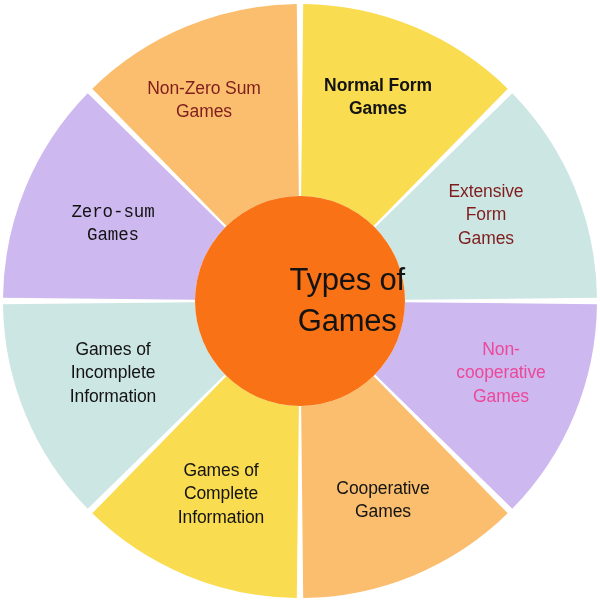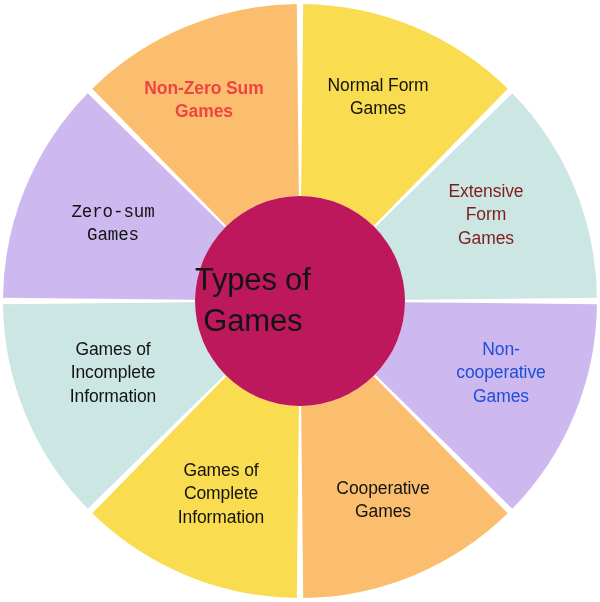--- a/index.html
+++ b/index.html
@@ -41,24 +41,24 @@
   }
   .center-hub {
     position: absolute;
     left: 300px;
     top: 301px;
     width: 210px;
     height: 210px;
     margin-left: -105px;
     margin-top: -105px;
     border-radius: 50%;
-    background: #be185d;
+    background: #f97316;
     display: flex;
     align-items: center;
-    justify-content: flex-start;
+    justify-content: flex-end;
   }
   .center-title {
     color: #131313;
     font-family: "Liberation Sans", sans-serif;
     font-size: 31px;
     line-height: 1.32;
     text-align: center;
     white-space: pre-line;
     letter-spacing: -0.2px;
   }
@@ -75,38 +75,38 @@
         <path d="M 596.9826115716551 304.21378656407677 A 297 297 0 0 1 512.2709088095527 508.7259282640628 L 375.045270791256 374.43845948729495 A 105 105 0 0 0 404.99385257583765 302.13618716911805 Z" fill="#CDB8F0"></path>
         <path d="M 507.7259282640629 513.2709088095527 A 297 297 0 0 1 303.21378656407677 597.9826115716551 L 301.13618716911805 405.99385257583765 A 105 105 0 0 0 373.43845948729495 376.045270791256 Z" fill="#FBBE6E"></path>
         <path d="M 296.7862134359232 597.9826115716551 A 297 297 0 0 1 92.27407173593721 513.2709088095527 L 226.56154051270508 376.04527079125603 A 105 105 0 0 0 298.86381283088195 405.99385257583765 Z" fill="#F9DC50"></path>
         <path d="M 87.72909119044743 508.7259282640629 A 297 297 0 0 1 3.0173884283449297 304.2137865640769 L 195.00614742416235 302.1361871691181 A 105 105 0 0 0 224.95472920874403 374.43845948729495 Z" fill="#CCE6E4"></path>
         <path d="M 3.0173884283449297 297.78621343592323 A 297 297 0 0 1 87.72909119044726 93.27407173593721 L 224.95472920874397 227.56154051270508 A 105 105 0 0 0 195.00614742416235 299.86381283088195 Z" fill="#CDB8F0"></path>
         <path d="M 92.27407173593716 88.72909119044735 A 297 297 0 0 1 296.7862134359231 4.01738842834493 L 298.8638128308819 196.00614742416235 A 105 105 0 0 0 226.56154051270505 225.95472920874403 Z" fill="#FBBE6E"></path>
       </g>
   </svg>
 
   <div id="labels-layer">
-      <div class="seg-label" style="left: 378px; top: 97px; color: rgb(19, 19, 19);">Normal Form
+      <div class="seg-label" style="left: 378px; top: 97px; color: rgb(19, 19, 19); font-weight: bold;">Normal Form
 Games</div>
       <div class="seg-label" style="left: 486px; top: 215px; color: #7f1d1d;">Extensive Form
 Games</div>
-      <div class="seg-label" style="left: 501px; top: 373px; color: #1d4ed8;">Non-
+      <div class="seg-label" style="left: 501px; top: 373px; color: #ec4899;">Non-
 cooperative
 Games</div>
       <div class="seg-label" style="left: 383px; top: 500px; color: rgb(19, 19, 19);">Cooperative
 Games</div>
       <div class="seg-label" style="left: 221px; top: 494px; color: rgb(19, 19, 19);">Games of
 Complete
 Information</div>
       <div class="seg-label" style="left: 113px; top: 373px; color: rgb(19, 19, 19);">Games of
 Incomplete
 Information</div>
       <div class="seg-label" style="left: 113px; top: 224px; color: rgb(19, 19, 19); font-family: Liberation Mono, monospace;">Zero-sum
 Games</div>
-      <div class="seg-label" style="left: 204px; top: 100px; color: #ef4444; font-weight: bold;">Non-Zero Sum
+      <div class="seg-label" style="left: 204px; top: 100px; color: #7f1d1d;">Non-Zero Sum
 Games</div>
     </div>
 
   <div class="center-hub">
     <div class="center-title">Types of
 Games</div>
   </div>
 
 </div>
 

